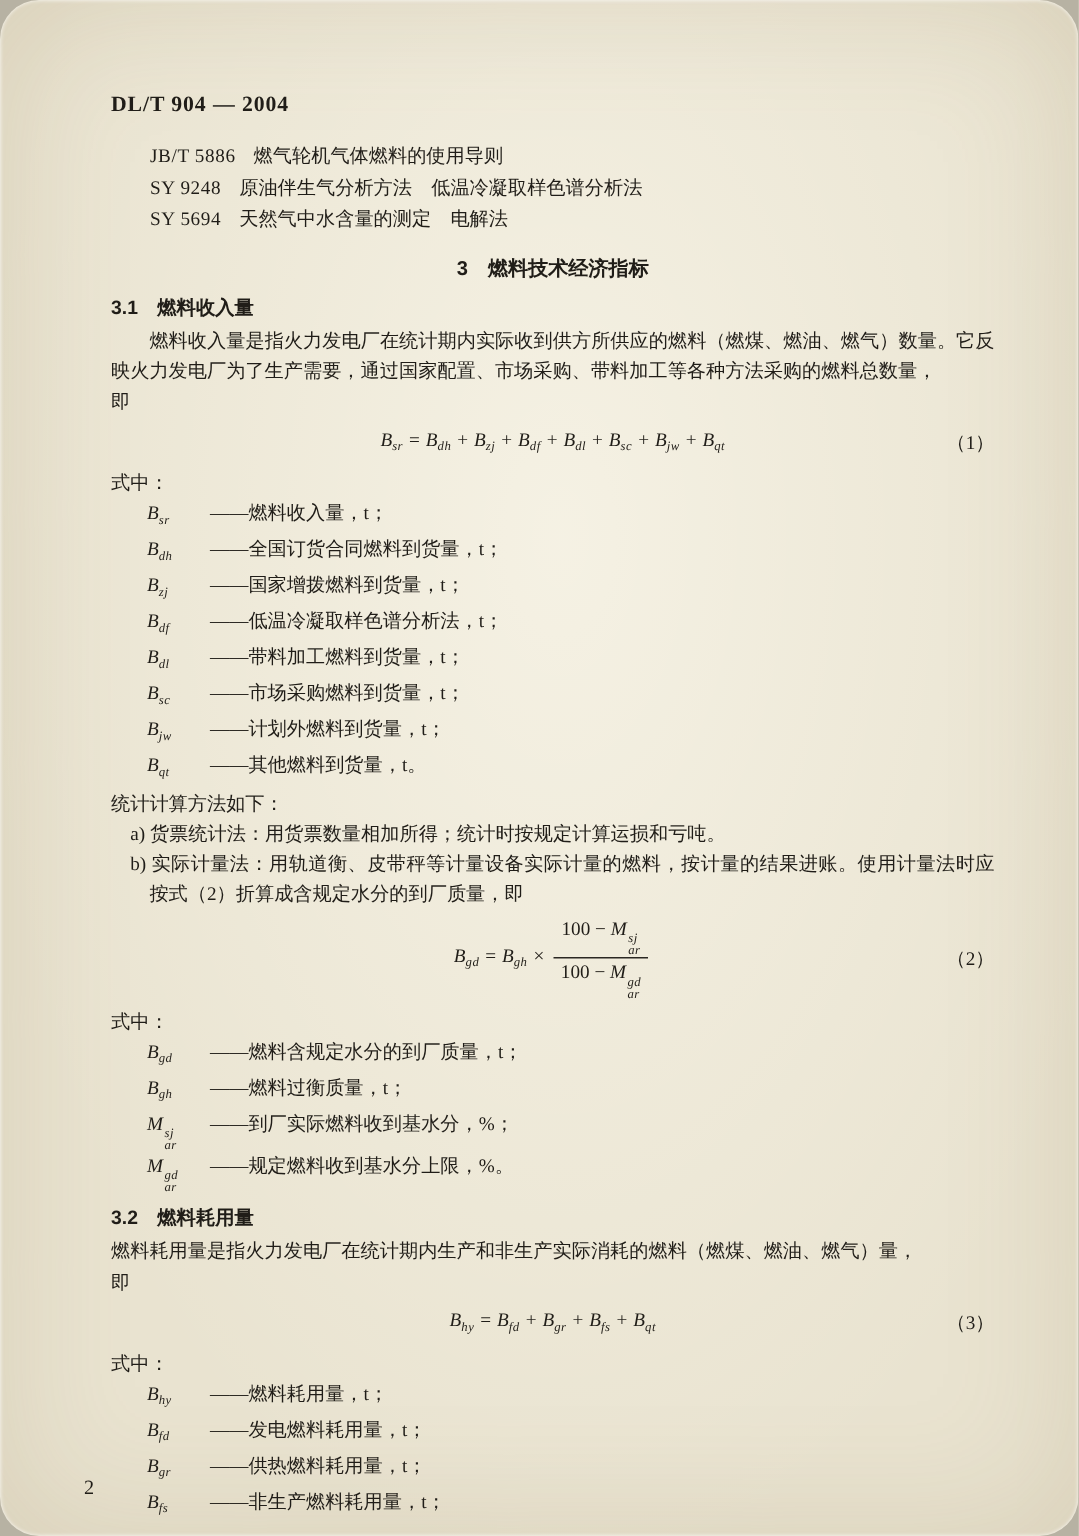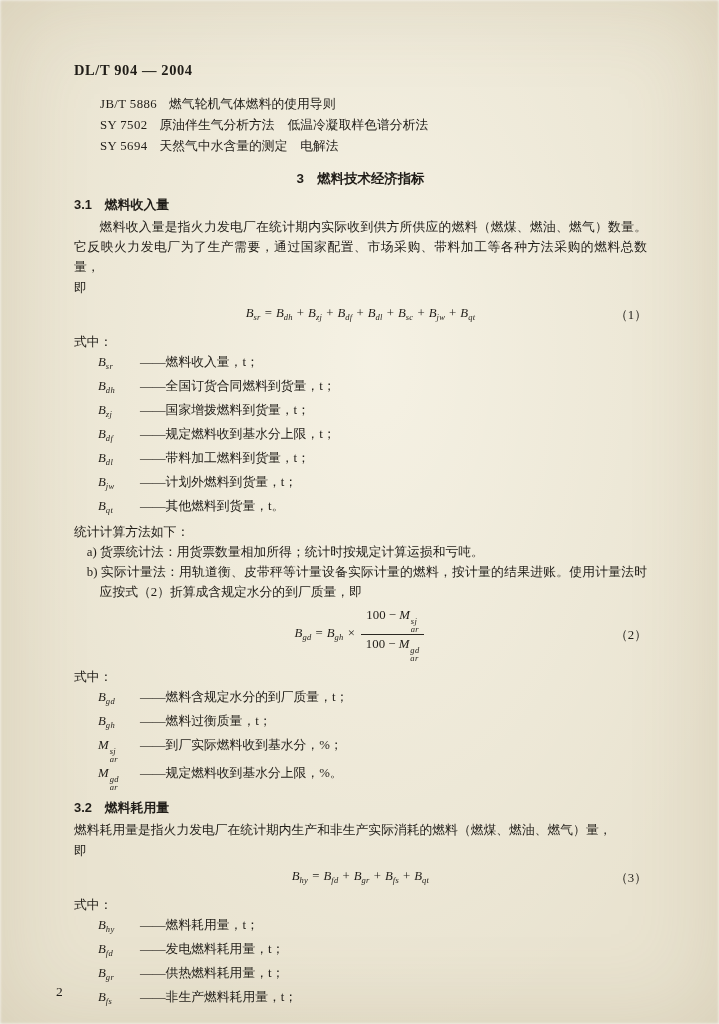--- a/index.html
+++ b/index.html
@@ -1,30 +1,31 @@
 <!DOCTYPE html>
 <html><head>
 <meta charset="utf-8">
 <style>
   html,body{margin:0;padding:0;background:#b7b2a3;}
   .page{
     position:relative;
     width:719px;height:1024px;
     margin:0 auto;
     box-sizing:border-box;
-    padding:60px 72px 0 74px;
+    padding:60px 56px 0 74px;
     background:
       radial-gradient(ellipse at 52% 35%, rgba(255,253,244,0.55), rgba(255,253,244,0) 75%),
       #e9e3d0;
     box-shadow: inset 0 0 3px rgba(255,255,255,0.9), inset 0 0 90px rgba(140,118,70,0.18);
     overflow:hidden;
     color:#201d18;
     font-family:"Liberation Serif","DejaVu Serif",serif;
     font-size:12.8px;
     line-height:20px;
+    border-radius:26px;
   }
   .doc-header{
     font-weight:bold;font-size:14.5px;letter-spacing:0.6px;
     line-height:20px;margin:0 0 14px 0;
   }
   .refs{margin:0 0 12px 26px;}
   .ref-row{line-height:21px;white-space:nowrap;}
   .ref-code{margin-right:12px;letter-spacing:0.4px;margin-top:47px;}
   .sec-title{
     font-family:"Liberation Sans","DejaVu Sans",sans-serif;
@@ -75,21 +76,21 @@
 
 <div class="page">
 
   <div class="doc-header">DL/T 904 — 2004</div>
 
   <div class="refs">
     <div class="ref-row">
       <span class="ref-code">JB/T 5886</span><span class="ref-title">燃气轮机气体燃料的使用导则</span>
     </div>
     <div class="ref-row">
-      <span class="ref-code">SY 7502</span><span class="ref-title">原油伴生气分析方法　低温冷凝取样色谱分析法</span>
+      <span class="ref-code">SY 9248</span><span class="ref-title">原油伴生气分析方法　低温冷凝取样色谱分析法</span>
     </div>
     <div class="ref-row">
       <span class="ref-code">SY 5694</span><span class="ref-title">天然气中水含量的测定　电解法</span>
     </div>
   </div>
 
   <h2 class="sec-title">3　燃料技术经济指标</h2>
 
   <h3 class="clause-title">3.1　燃料收入量</h3>
   <p class="para">燃料收入量是指火力发电厂在统计期内实际收到供方所供应的燃料（燃煤、燃油、燃气）数量。它反映火力发电厂为了生产需要，通过国家配置、市场采购、带料加工等各种方法采购的燃料总数量，</p>
@@ -109,25 +110,29 @@
       <div class="def-row">
         <span class="def-term"><span class="var"><span class="vbase">B</span><sub class="vsub">dh</sub></span></span>
         <span class="def-desc">——全国订货合同燃料到货量，t；</span>
       </div>
       <div class="def-row">
         <span class="def-term"><span class="var"><span class="vbase">B</span><sub class="vsub">zj</sub></span></span>
         <span class="def-desc">——国家增拨燃料到货量，t；</span>
       </div>
       <div class="def-row">
         <span class="def-term"><span class="var"><span class="vbase">B</span><sub class="vsub">df</sub></span></span>
-        <span class="def-desc">——规定燃料收到基水分上限，t；</span>
+        <span class="def-desc">——低温冷凝取样色谱分析法，t；</span>
       </div>
       <div class="def-row">
         <span class="def-term"><span class="var"><span class="vbase">B</span><sub class="vsub">dl</sub></span></span>
         <span class="def-desc">——带料加工燃料到货量，t；</span>
+      </div>
+      <div class="def-row">
+        <span class="def-term"><span class="var"><span class="vbase">B</span><sub class="vsub">sc</sub></span></span>
+        <span class="def-desc">——市场采购燃料到货量，t；</span>
       </div>
       <div class="def-row">
         <span class="def-term"><span class="var"><span class="vbase">B</span><sub class="vsub">jw</sub></span></span>
         <span class="def-desc">——计划外燃料到货量，t；</span>
       </div>
       <div class="def-row">
         <span class="def-term"><span class="var"><span class="vbase">B</span><sub class="vsub">qt</sub></span></span>
         <span class="def-desc">——其他燃料到货量，t。</span>
       </div>
     </div>

